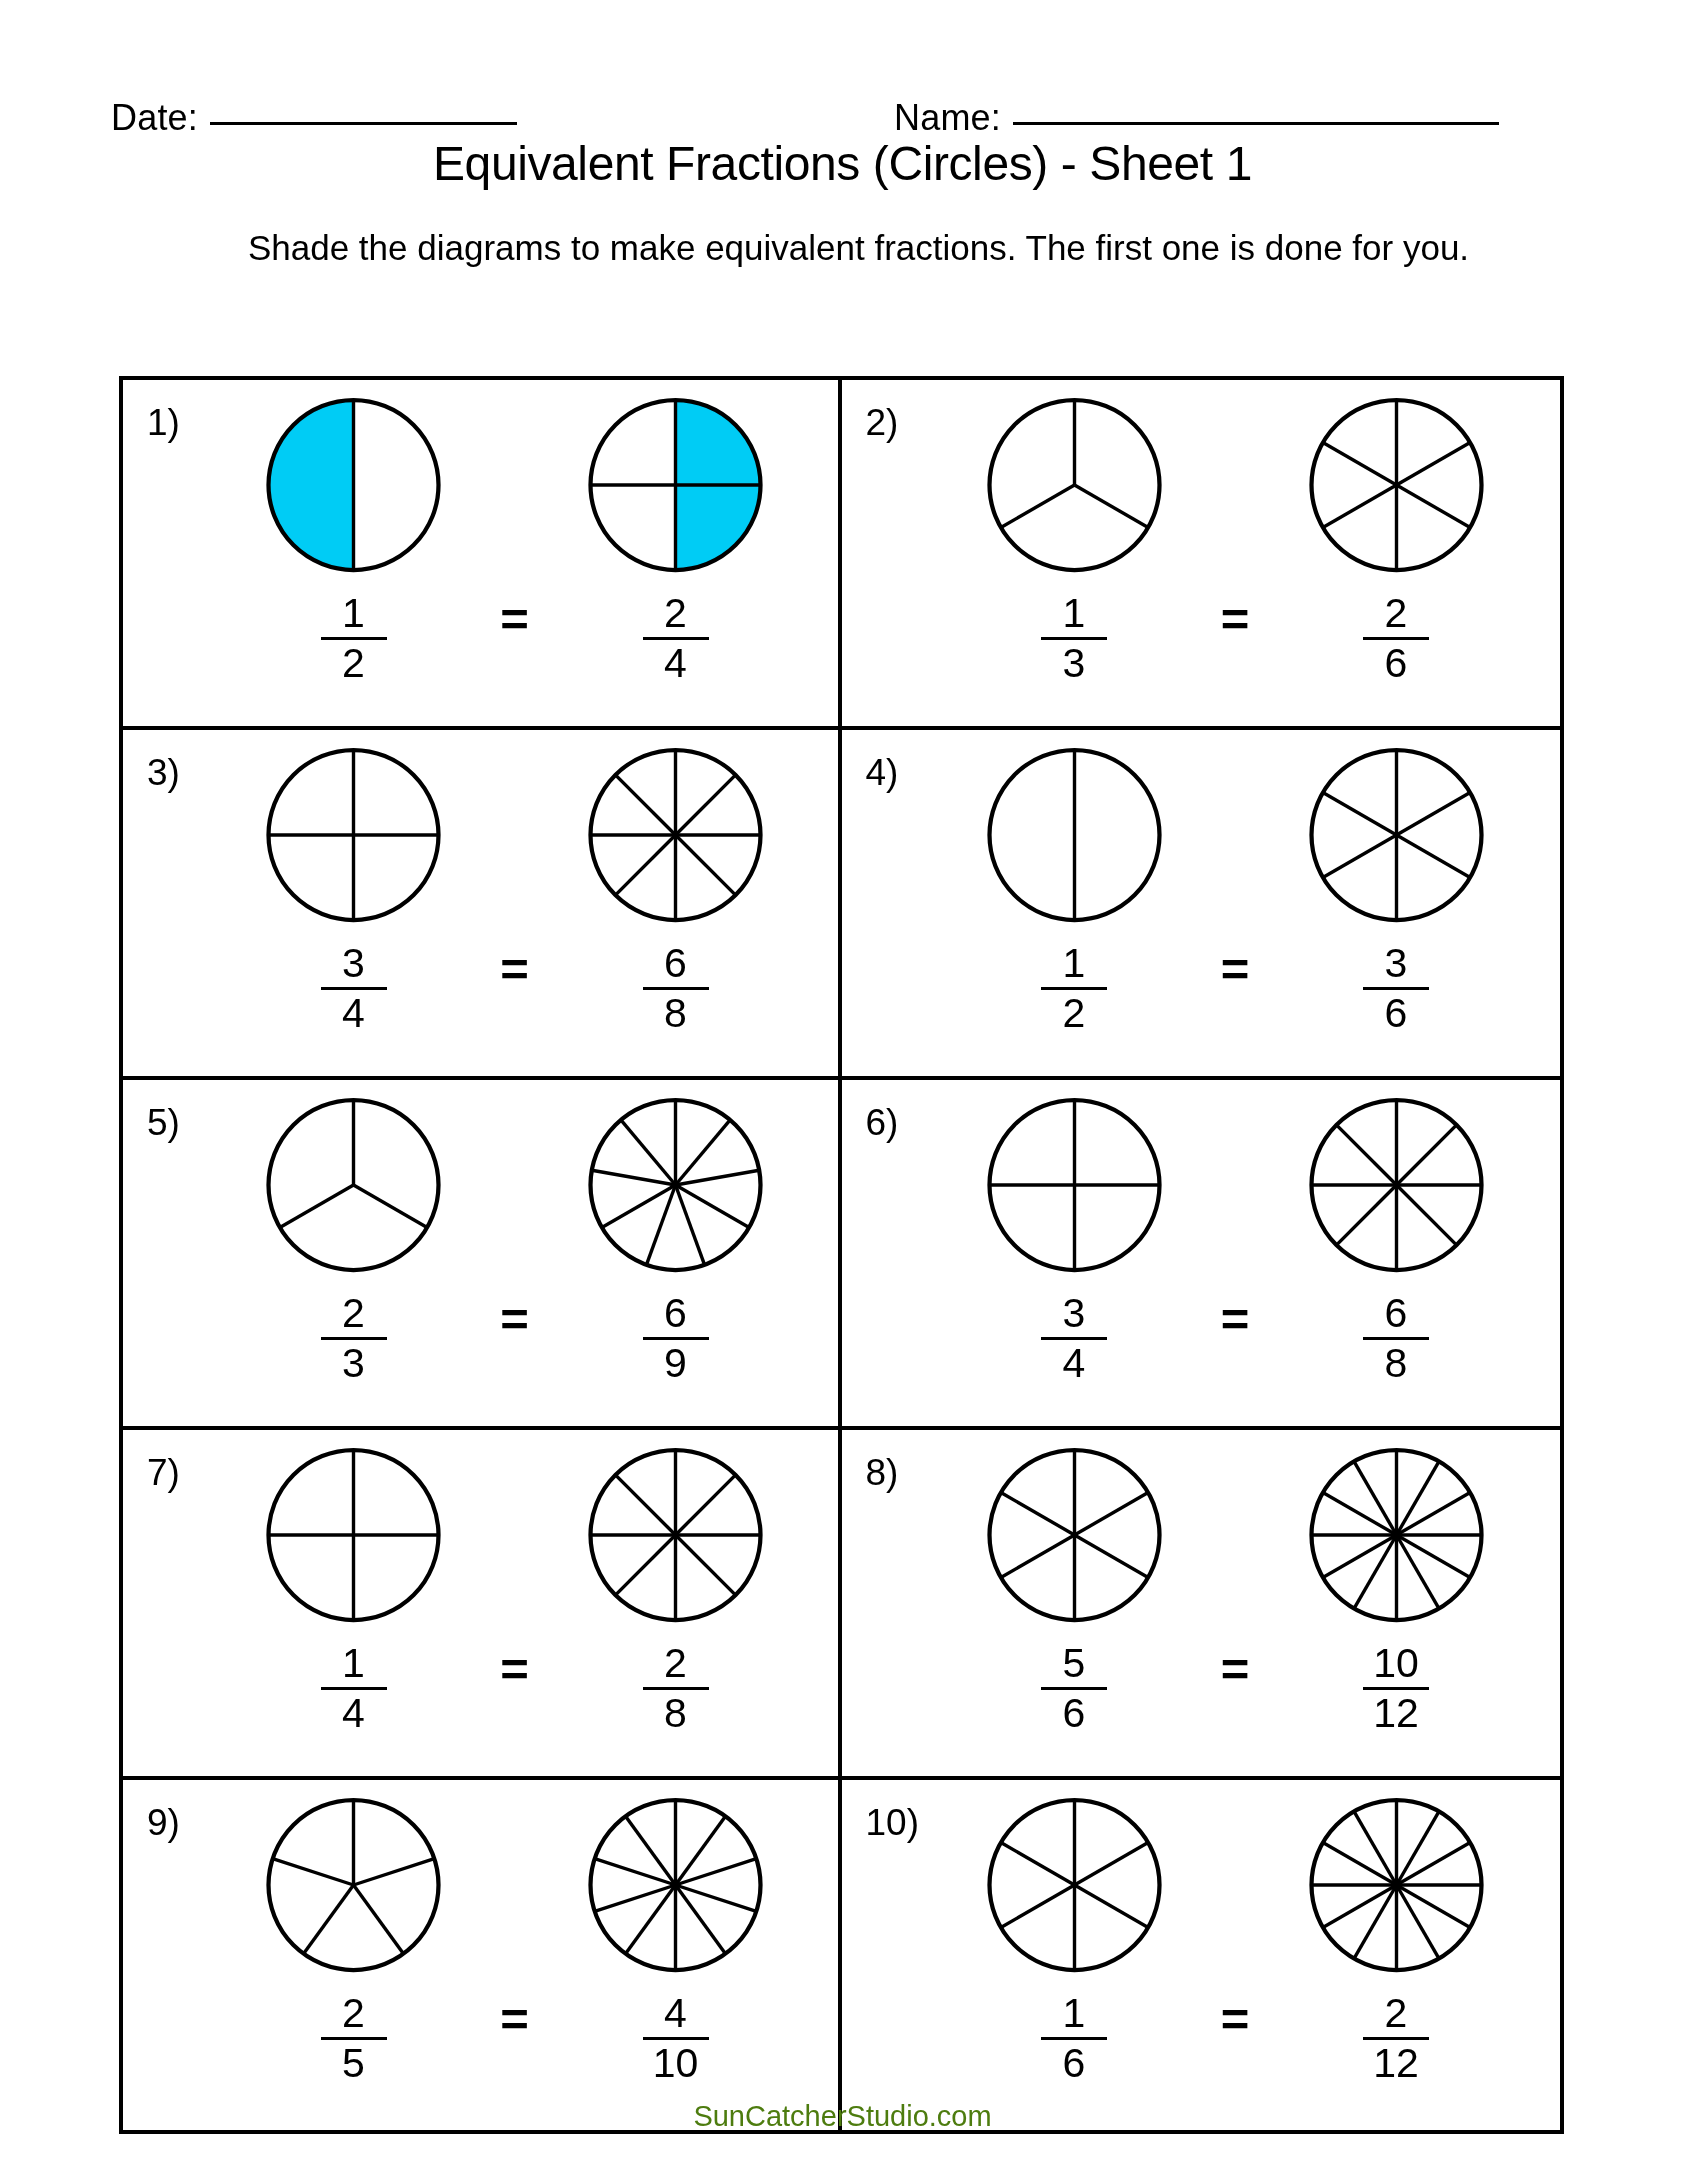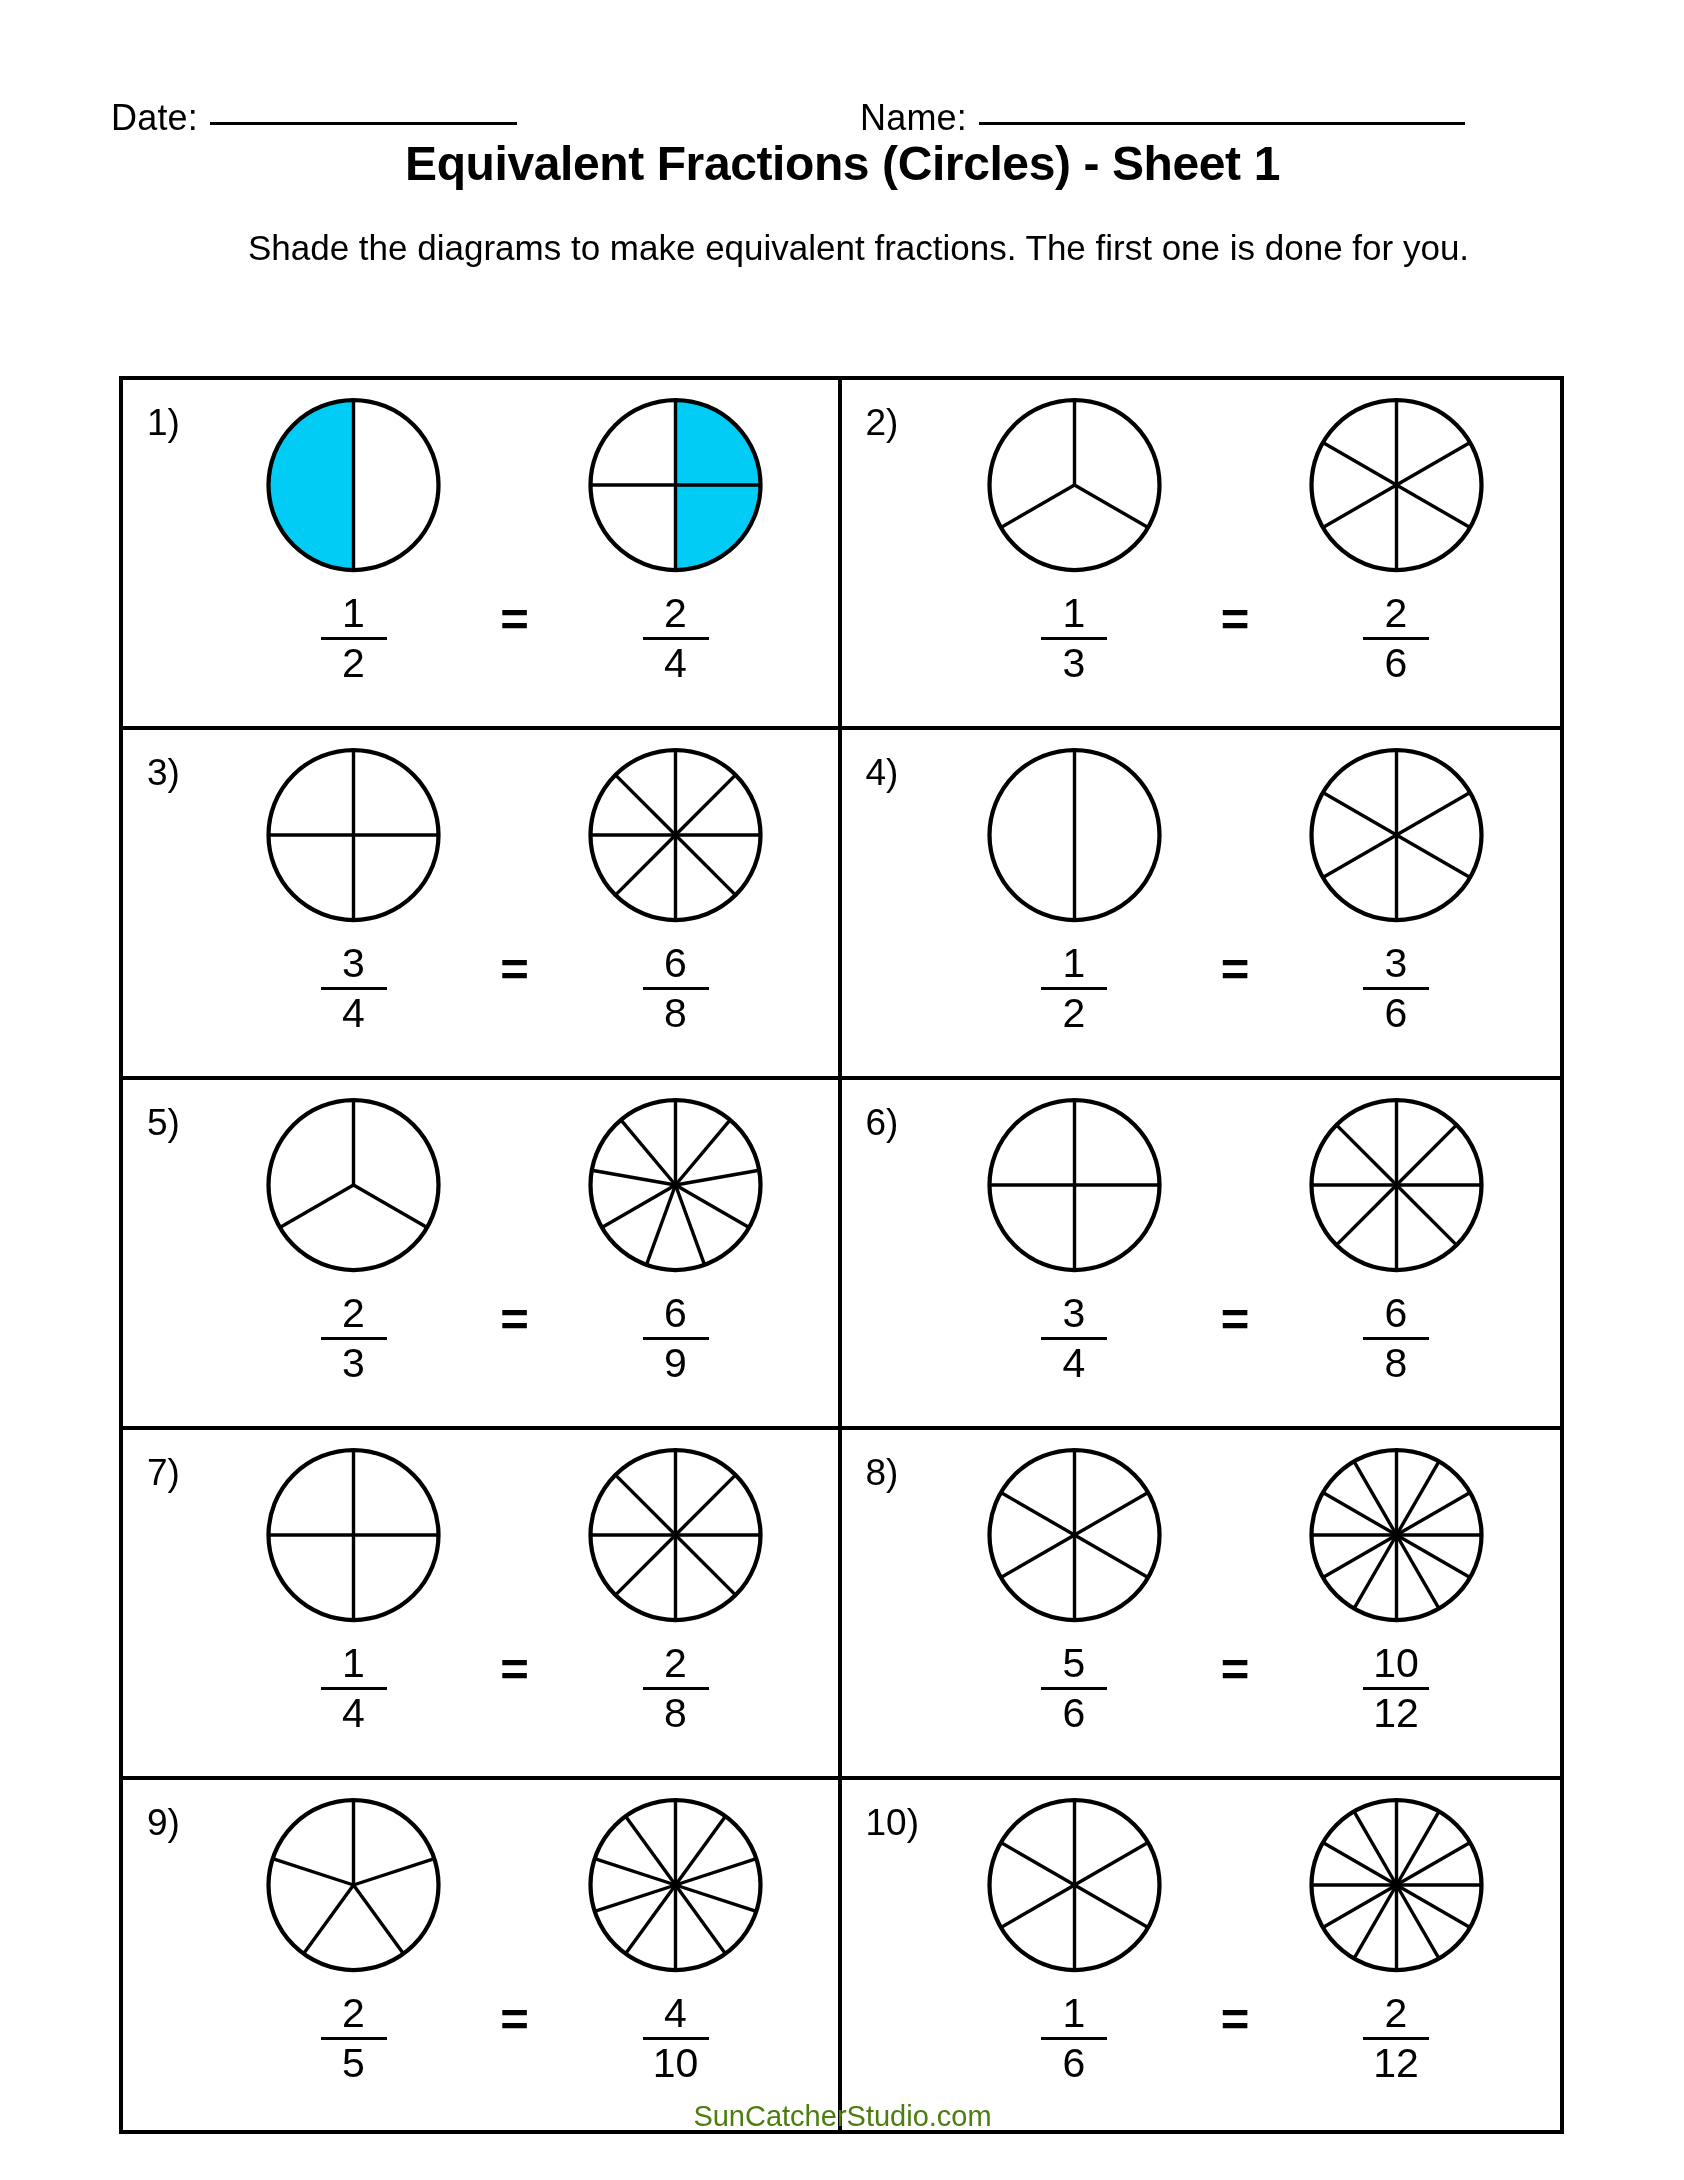--- a/index.html
+++ b/index.html
@@ -27,41 +27,41 @@
   .field {
     position: absolute;
     display: flex;
     align-items: baseline;
     font-size: 36px;
     font-weight: 400;
     letter-spacing: 0.2px;
     margin-top: 48px;
   }
   .field-date { left: 111px; }
-  .field-name { left: 860px; }
+  .field-name { left: 894px; }
   .field-label { white-space: nowrap; }
   .field-rule {
     display: inline-block;
     border-bottom: 3.4px solid #000;
     height: 0;
     margin-left: 12px;
     position: relative;
     top: -5.1px;
   }
   .rule-date { width: 307px; }
   .rule-name { width: 486px; }
 
   .sheet-title {
     position: absolute;
     top: 136px;
     left: 0;
     width: 100%;
     text-align: center;
     font-size: 48px;
-    font-weight: bold;
+    font-weight: normal;
     letter-spacing: -0.4px;
   }
   .sheet-instructions {
     position: absolute;
     top: 228px;
     left: 16px;
     width: 100%;
     text-align: center;
     font-size: 35px;
     font-weight: 400;

